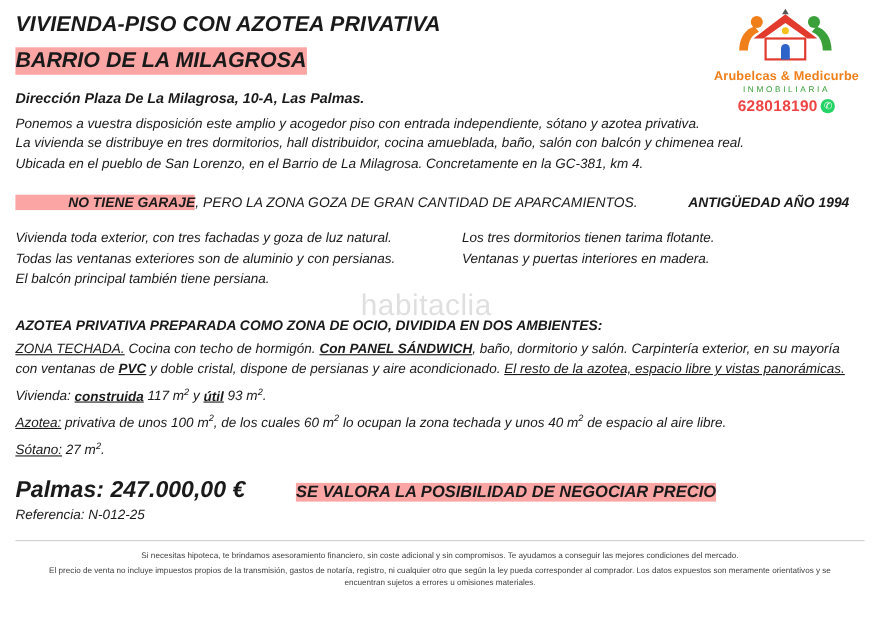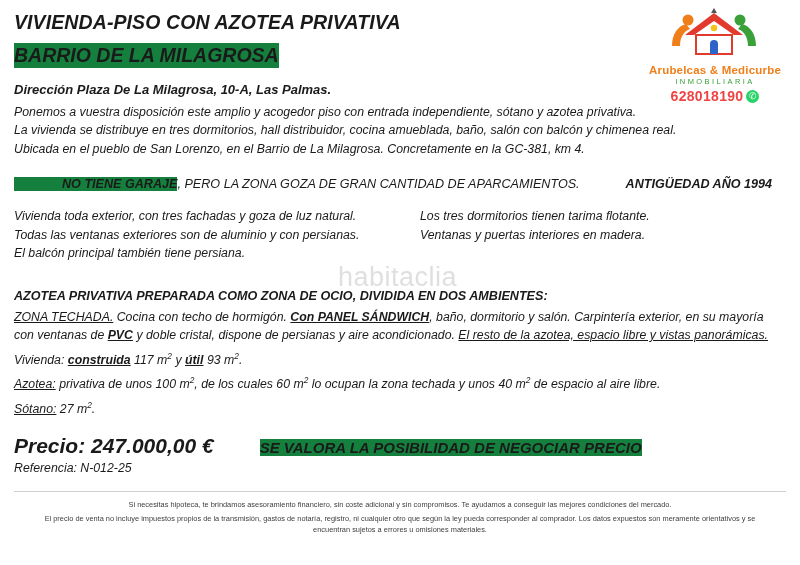--- a/index.html
+++ b/index.html
@@ -16,21 +16,21 @@
     overflow: hidden;
   }
   .page {
     position: relative;
     width: 800px;
     height: 565px;
     box-sizing: border-box;
     padding: 10px 14px 0 14px;
   }
   .hl {
-    background: #15803d;
+    background: #fca5a5;
   }
   .u { text-decoration: underline; font-weight: bold; }
   .b { font-weight: normal; }
   .i { font-style: italic; margin-top: 28px; }
 
   
   .title-block {
     width: 660px;
   }
   .title-line-1 {
@@ -197,21 +197,21 @@
     font-size: 7.4px;
     color: #3d3d3d;
     line-height: 1.55;
     margin-top: 7px;
     padding: 0 22px;
   }
 
   
   .watermark {
     position: absolute;
-    left: 338px;
+    left: 328px;
     top: 262px;
     font-size: 27px;
     color: rgba(150,150,150,0.30);
     letter-spacing: 0.5px;
     font-family: "Liberation Sans", sans-serif;
     pointer-events: none;
   }
   sup { font-size: 0.68em; }
 </style>
 </head>
@@ -286,21 +286,21 @@
   <div class="sup-line">
     <span class="b i u">Azotea:</span>
     <span>privativa de unos 100 m<sup>2</sup>, de los cuales 60 m<sup>2</sup> lo ocupan la zona techada y unos 40 m<sup>2</sup> de espacio al aire libre.</span>
   </div>
   <div class="sup-line">
     <span class="b i u">Sótano:</span>
     <span>27 m<sup>2</sup>.</span>
   </div>
 
   <div class="price-row">
-    <div class="price">Precio: 247.000,00 €</div>
+    <div class="price">Palmas: 247.000,00 €</div>
     <div class="negociar hl">SE VALORA LA POSIBILIDAD DE NEGOCIAR PRECIO</div>
   </div>
   <div class="ref">Referencia: N-012-25</div>
 
   <hr class="sep">
 
   <div class="foot">Si necesitas hipoteca, te brindamos asesoramiento financiero, sin coste adicional y sin compromisos. Te ayudamos a conseguir las mejores condiciones del mercado.</div>
   <div class="foot" style="margin-top:2px">El precio de venta no incluye impuestos propios de la transmisión, gastos de notaría, registro, ni cualquier otro que según la ley pueda corresponder al comprador. Los datos expuestos son meramente orientativos y se encuentran sujetos a errores u omisiones materiales.</div>
 
   <div class="watermark">habitaclia</div>

